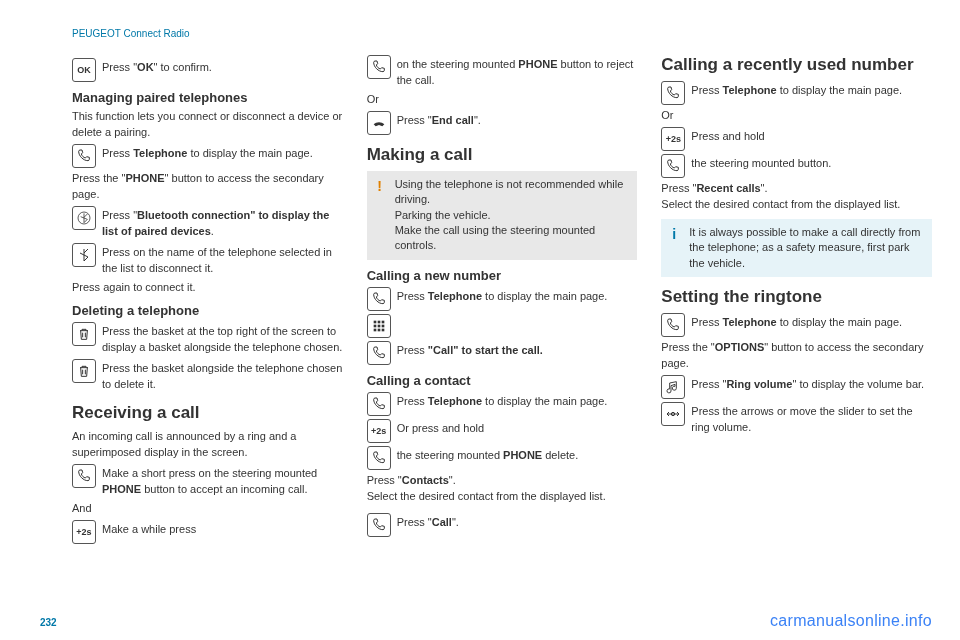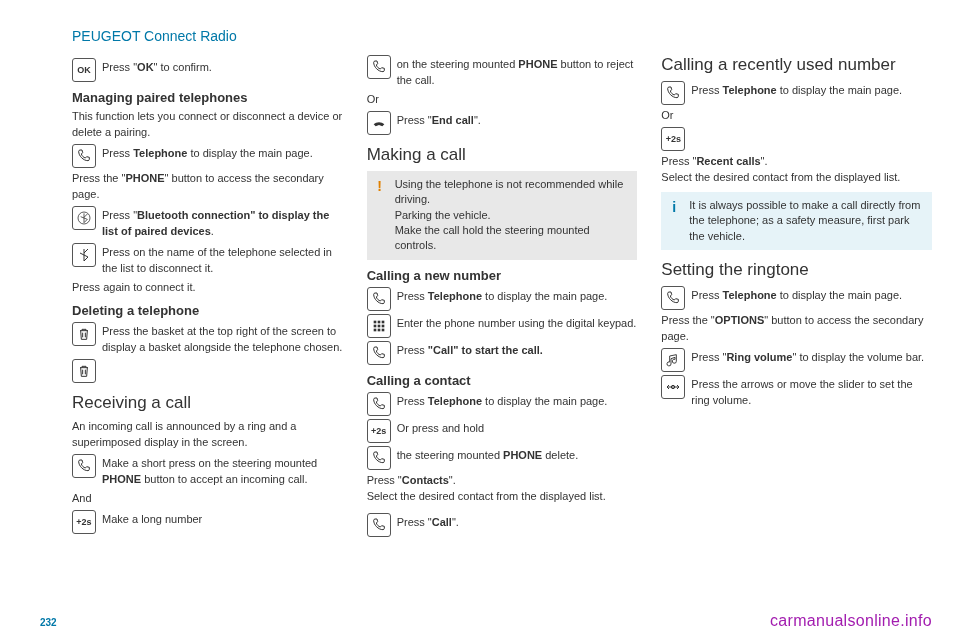--- a/index.html
+++ b/index.html
@@ -10,38 +10,38 @@
     font-size: 11px;
     color: #333;
     position: relative;
     background: #fff;
     overflow: hidden;
   }
   .header {
     position: absolute;
     top: 28px;
     left: 72px;
-    font-size: 14px;
+    font-size: 10px;
     font-weight: 500;
     color: #0078a8;
   }
   .page-num {
     position: absolute;
     bottom: 12px;
     left: 40px;
     font-size: 10px;
     font-weight: bold;
     color: #0078a8;
   }
   .watermark {
     position: absolute;
     bottom: 10px;
     right: 28px;
     font-size: 16px;
-    color: #a21caf;
+    color: #3b82f6;
     font-weight: 400;
     letter-spacing: 0.3px;
   }
   .columns {
     position: absolute;
     top: 55px;
     left: 72px;
     right: 28px;
     bottom: 40px;
     column-count: 3;
@@ -60,21 +60,21 @@
     align-items: center;
     justify-content: center;
     font-size: 10px;
     font-weight: bold;
     background: #fff;
   }
   .icon svg { width: 16px; height: 16px; }
   .icon.ok { font-size: 9px; }
   p, .txt { line-height: 1.45; }
   .txt { flex: 1; padding-top: 2px; }
-  h1 { font-size: 17px; font-weight: normal; margin: 10px 0 6px 0; }
+  h1 { font-size: 17px; font-weight: bold; margin: 10px 0 6px 0; }
   h2 { font-size: 13px; font-weight: bold; margin: 8px 0 4px 0; }
   .callout {
     display: flex;
     gap: 8px;
     background: #e8e8e8;
     padding: 6px;
     margin: 6px 0;
     line-height: 1.4;
   }
   .callout-info { background: #e6f3f8; }
@@ -153,40 +153,41 @@
           </svg>
         </div>
       <div class="txt">Press the basket at the top right of the screen to display a basket alongside the telephone chosen.</div>
     </div>
     <div class="icon-line">
       <div class="icon">
           <svg viewBox="0 0 24 24">
             <path d="M6 7h12M9 7V5h6v2M7 7l1 13h8l1-13M10 10v7M14 10v7" fill="none" stroke="#333" stroke-width="1.5"></path>
           </svg>
         </div>
+      <div class="txt">Press the basket alongside the telephone chosen to delete it.</div>
     </div>
   </div>
 
   <div class="block">
     <h1>Receiving a call</h1>
     <p>An incoming call is announced by a ring and a superimposed display in the screen.</p>
     <div class="icon-line">
       <div class="icon">
           <svg viewBox="0 0 24 24">
             <path d="M6 3c-1 0-2 1-2 2 0 7 7 14 14 14 1 0 2-1 2-2v-3l-4-1-2 2c-3-1-5-3-6-6l2-2-1-4H6z" fill="none" stroke="#333" stroke-width="1.5"></path>
           </svg>
         </div>
       <div class="txt">
         <span>Make a short press on the steering mounted </span><b>PHONE</b><span> button to accept an incoming call.</span>
       </div>
     </div>
     <p>And</p>
     <div class="icon-line">
       <div class="icon" style="font-size:9px;">+2s</div>
-      <div class="txt">Make a long number</div>
+      <div class="txt">Make a while press</div>
     </div>
   </div>
 
   <div class="block">
     <div class="icon-line">
       <div class="icon">
           <svg viewBox="0 0 24 24">
             <path d="M6 3c-1 0-2 1-2 2 0 7 7 14 14 14 1 0 2-1 2-2v-3l-4-1-2 2c-3-1-5-3-6-6l2-2-1-4H6z" fill="none" stroke="#333" stroke-width="1.5"></path>
           </svg>
         </div>
@@ -206,21 +207,21 @@
       </div>
     </div>
   </div>
 
   <div class="block">
     <h1>Making a call</h1>
     <div class="callout">
       <div class="marker warn">!</div>
       <div style="white-space:pre-line;">Using the telephone is not recommended while driving.
 Parking the vehicle.
-Make the call hold the steering mounted controls.</div>
+Make the call using the steering mounted controls.</div>
     </div>
   </div>
 
   <div class="block">
     <h2>Calling a new number</h2>
     <div class="icon-line">
       <div class="icon">
           <svg viewBox="0 0 24 24">
             <path d="M6 3c-1 0-2 1-2 2 0 7 7 14 14 14 1 0 2-1 2-2v-3l-4-1-2 2c-3-1-5-3-6-6l2-2-1-4H6z" fill="none" stroke="#333" stroke-width="1.5"></path>
           </svg>
@@ -236,21 +237,20 @@
             <rect x="10" y="4" width="4" height="4" fill="#333"></rect>
             <rect x="16" y="4" width="4" height="4" fill="#333"></rect>
             <rect x="4" y="10" width="4" height="4" fill="#333"></rect>
             <rect x="10" y="10" width="4" height="4" fill="#333"></rect>
             <rect x="16" y="10" width="4" height="4" fill="#333"></rect>
             <rect x="4" y="16" width="4" height="4" fill="#333"></rect>
             <rect x="10" y="16" width="4" height="4" fill="#333"></rect>
             <rect x="16" y="16" width="4" height="4" fill="#333"></rect>
           </svg>
         </div>
-      <div class="txt">Enter the phone number using the digital keypad.</div>
     </div>
     <div class="icon-line">
       <div class="icon">
           <svg viewBox="0 0 24 24">
             <path d="M6 3c-1 0-2 1-2 2 0 7 7 14 14 14 1 0 2-1 2-2v-3l-4-1-2 2c-3-1-5-3-6-6l2-2-1-4H6z" fill="none" stroke="#333" stroke-width="1.5"></path>
           </svg>
         </div>
       <div class="txt">
         <span>Press </span><b>"Call" to start the call.</b>
       </div>
@@ -310,20 +310,29 @@
             <path d="M6 3c-1 0-2 1-2 2 0 7 7 14 14 14 1 0 2-1 2-2v-3l-4-1-2 2c-3-1-5-3-6-6l2-2-1-4H6z" fill="none" stroke="#333" stroke-width="1.5"></path>
           </svg>
         </div>
       <div class="txt">
         <span>Press </span><b>Telephone</b><span> to display the main page.</span>
       </div>
     </div>
     <p>Or</p>
     <div class="icon-line">
       <div class="icon" style="font-size:9px;">+2s</div>
+      <div class="txt">Press and hold</div>
+    </div>
+    <div class="icon-line">
+      <div class="icon">
+          <svg viewBox="0 0 24 24">
+            <path d="M6 3c-1 0-2 1-2 2 0 7 7 14 14 14 1 0 2-1 2-2v-3l-4-1-2 2c-3-1-5-3-6-6l2-2-1-4H6z" fill="none" stroke="#333" stroke-width="1.5"></path>
+          </svg>
+        </div>
+      <div class="txt">the steering mounted button.</div>
     </div>
     <p>
       <span>Press "</span><b>Recent calls</b><span>".</span>
     </p>
     <p>Select the desired contact from the displayed list.</p>
     <div class="callout callout-info">
       <div class="marker info">i</div>
       <div>It is always possible to make a call directly from the telephone; as a safety measure, first park the vehicle.</div>
     </div>
   </div>

